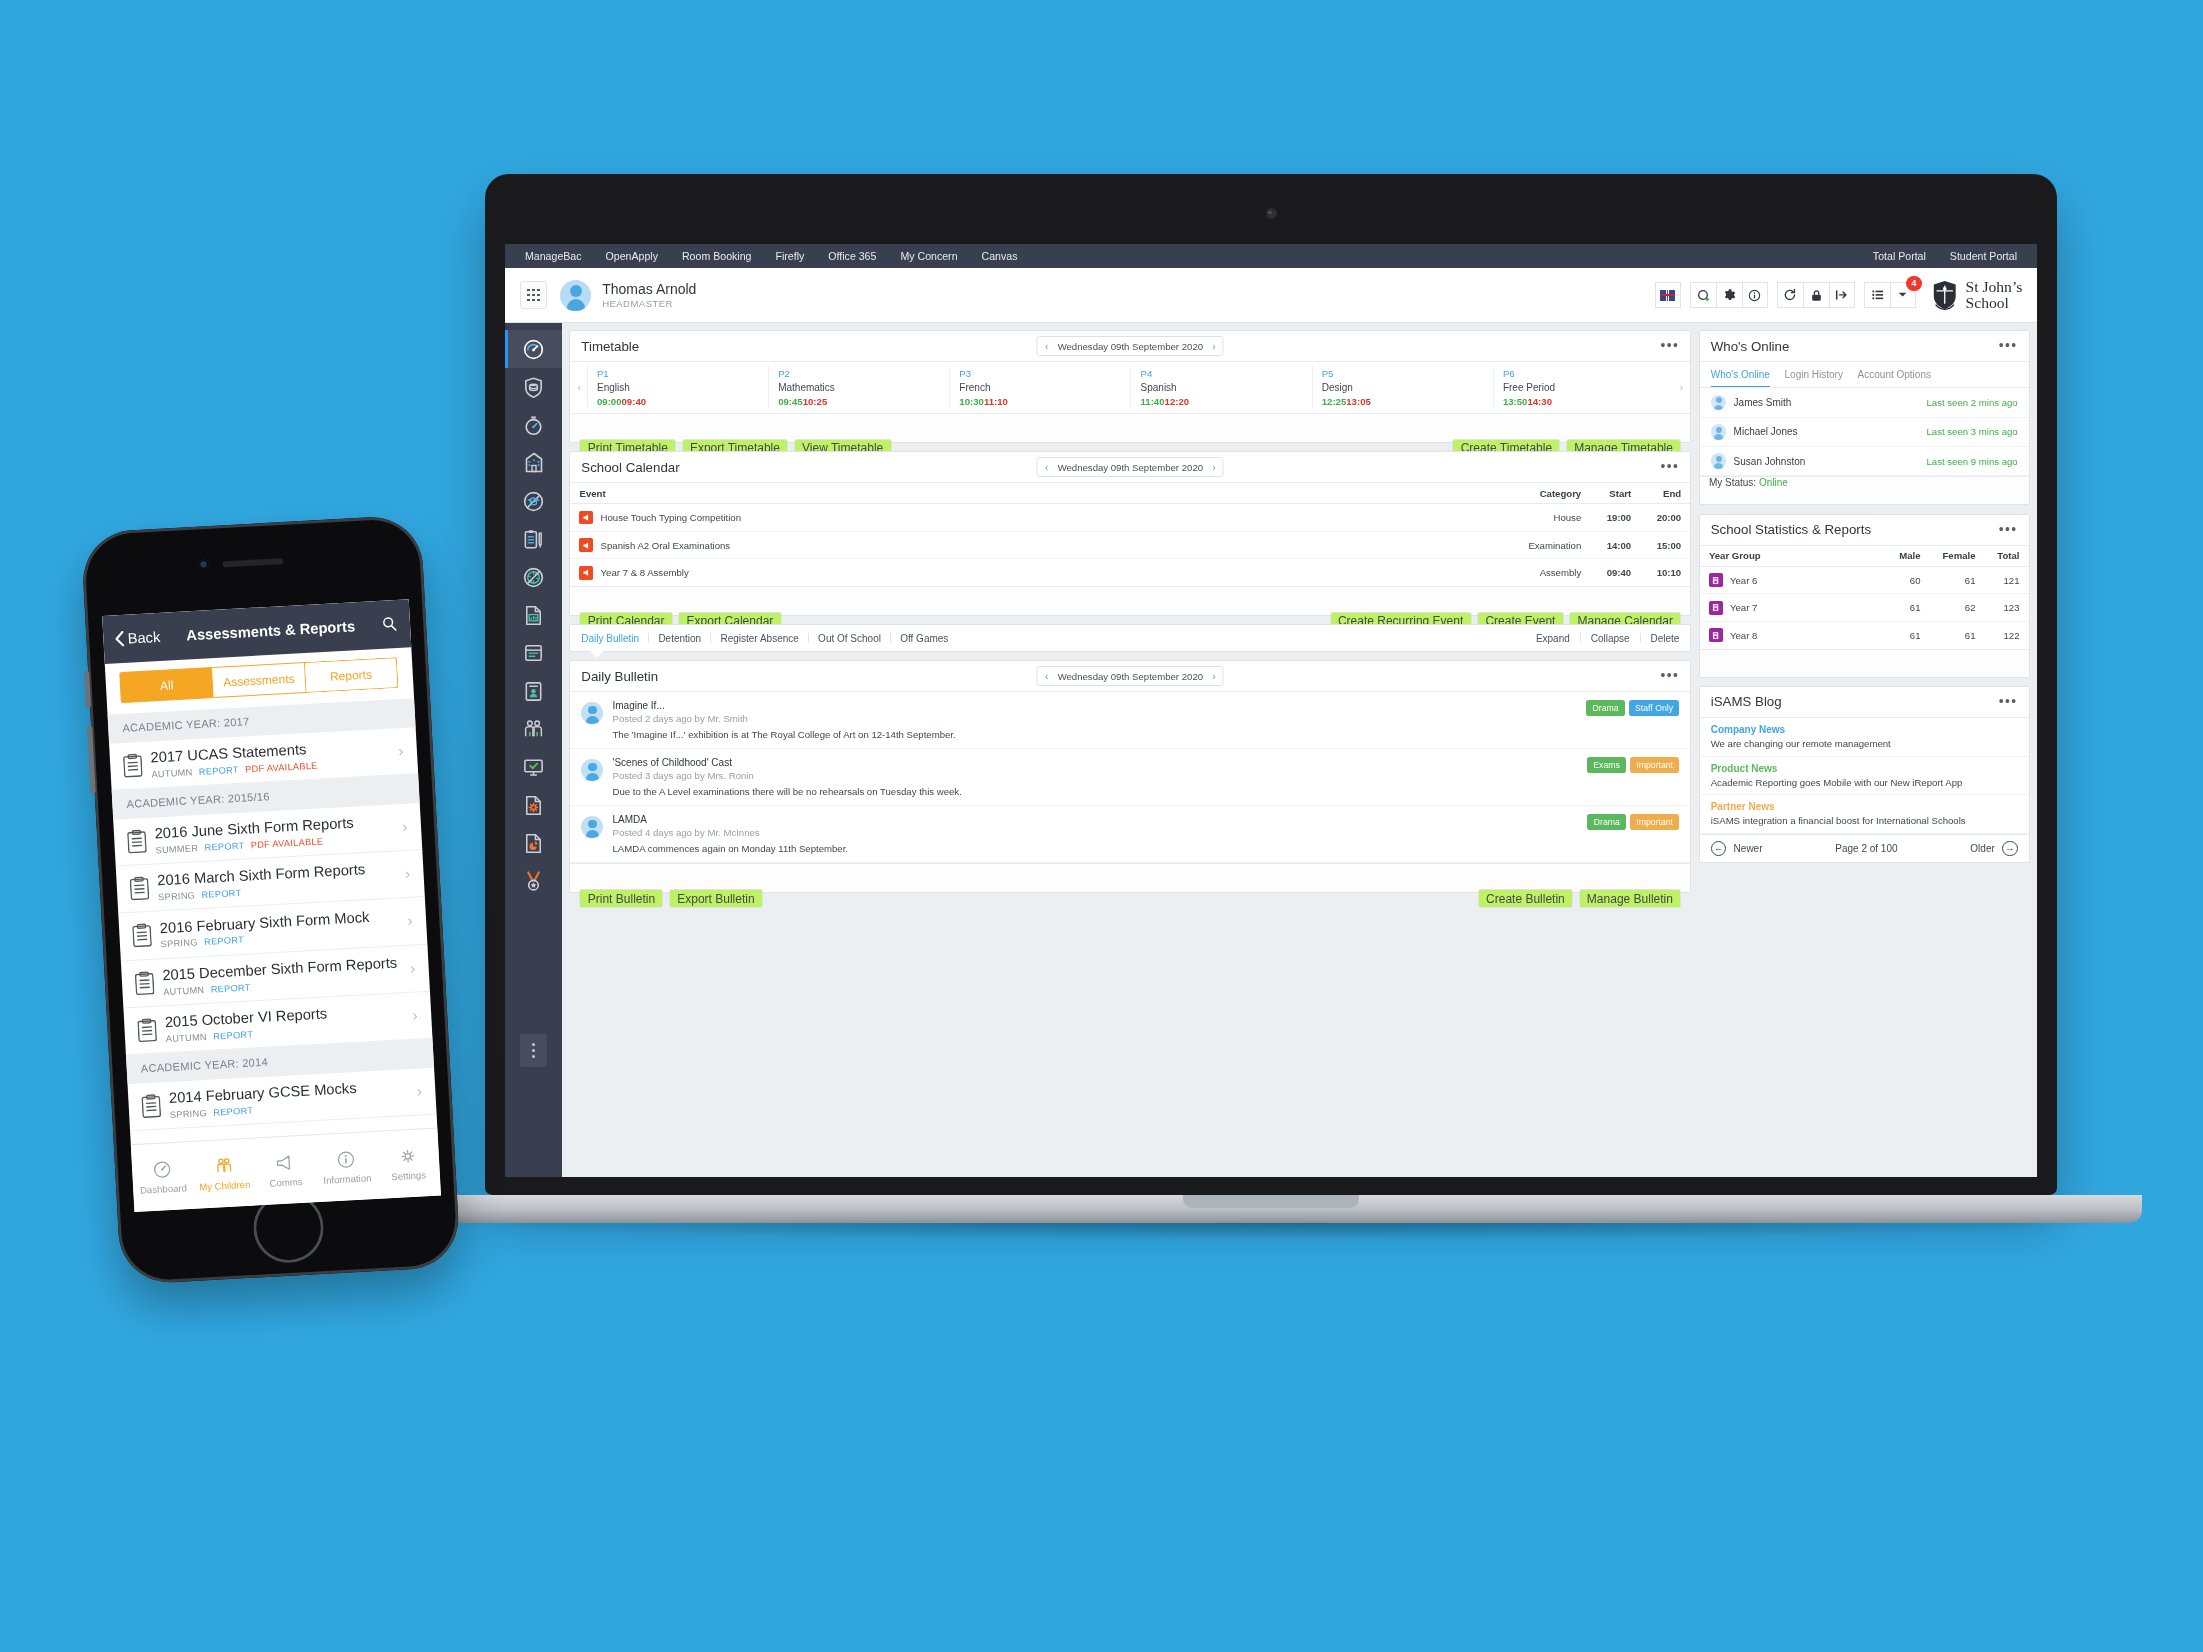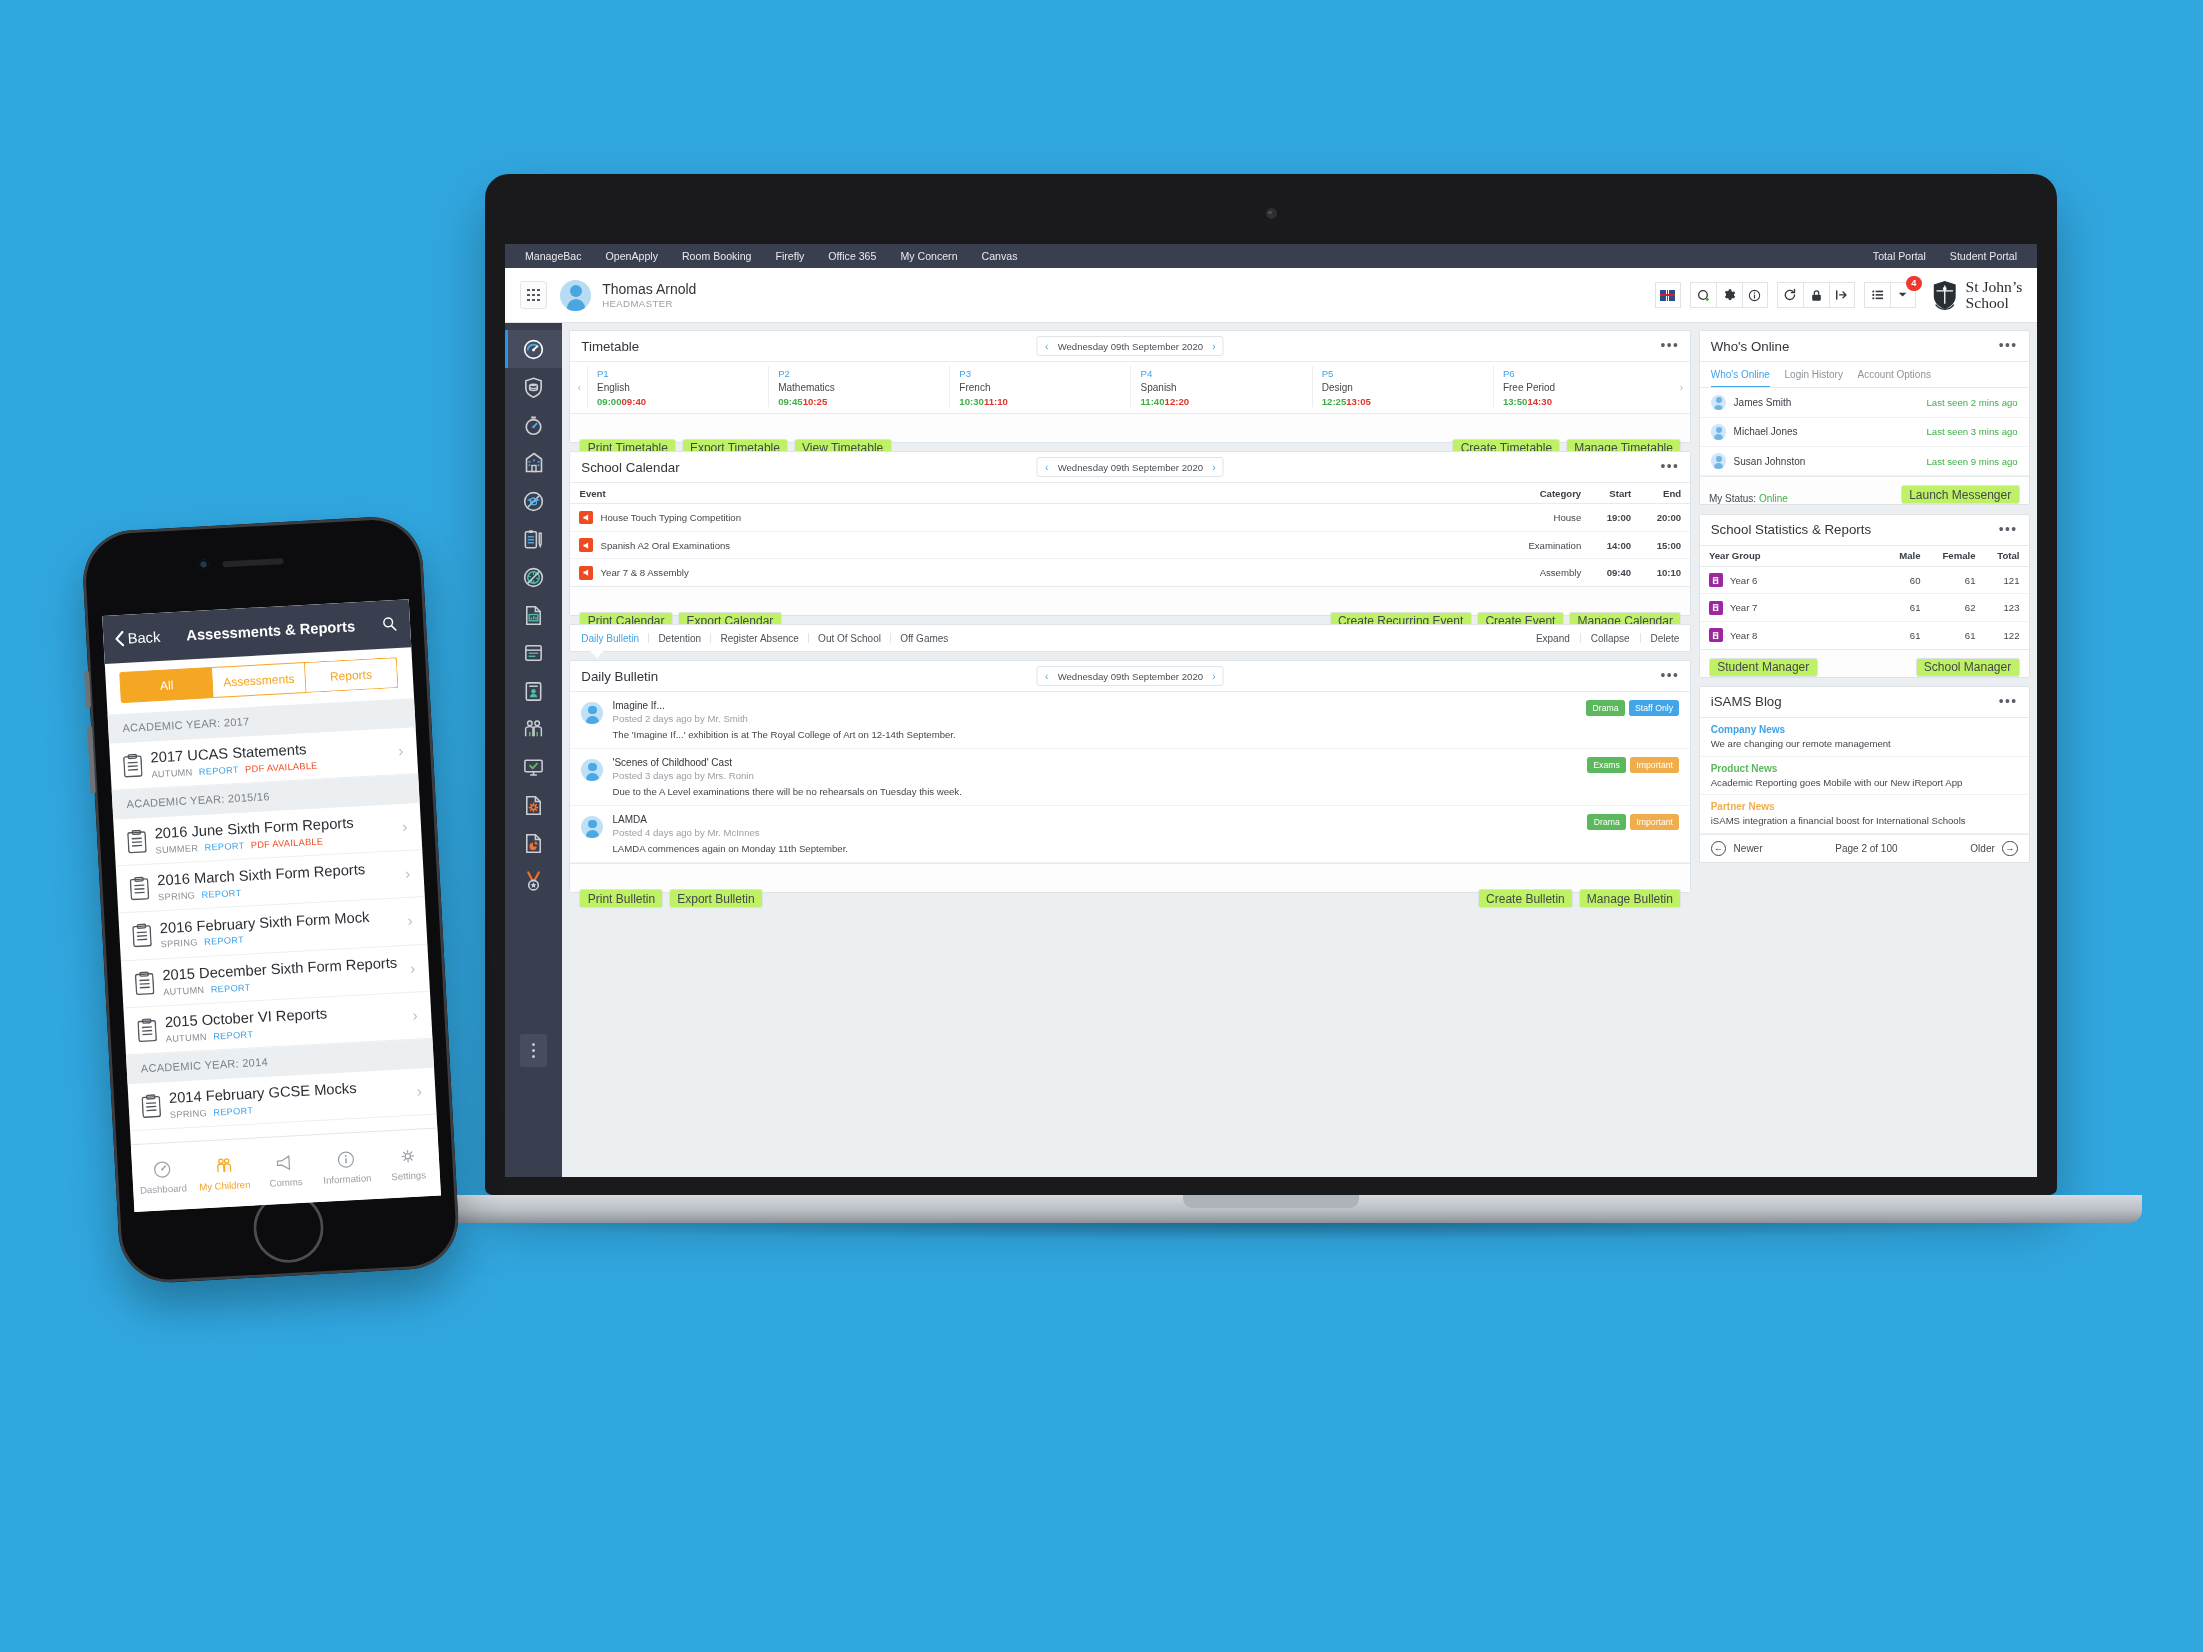--- a/index.html
+++ b/index.html
@@ -209,21 +209,21 @@
   
   .side-tabs { display: flex; align-items: center; padding: 0 11px; height: 26px; border-bottom: 0.9px solid #e8ebed; gap: 14.7px; }
   .side-tab { font-size: 10px; color: #8d939a; cursor: pointer; height: 100%; display: flex; align-items: center; border-bottom: 1.8px solid transparent; }
   .side-tab.on { color: #3ea3e8; border-bottom-color: #3ea3e8; }
   .online-row { display: flex; align-items: center; padding: 6.4px 11px; border-bottom: 0.9px solid #f0f2f3; gap: 7.3px; }
   .av-xs { width: 15.6px; height: 15.6px; border-radius: 50%; background: #cfe7f8; position: relative; overflow: hidden; flex: none; }
   .av-xs::before{content:"";position:absolute;left:50%;top:2.8px;margin-left:-2.9px;width:5.9px;height:5.9px;border-radius:50%;background:#6fb6e6;}
   .av-xs::after{content:"";position:absolute;left:50%;top:10px;margin-left:-4.6px;width:9.2px;height:7.3px;border-radius:4.6px 4.6px 0 0;background:#6fb6e6;}
   .on-name { font-size: 10px; color: #3b4047; }
   .on-seen { margin-left: auto; font-size: 9.6px; color: #3fae49; }
-  .side-ft { height: 28px; display: flex; align-items: flex-end; padding: 0 9.2px; border-top: 0.9px solid #e8ebed; background: #fdfdfd; }
+  .side-ft { height: 28px; display: flex; align-items: flex-start; padding: 0 9.2px; border-top: 0.9px solid #e8ebed; background: #fdfdfd; }
   .mystatus { font-size: 10px; color: #43474d; }
   .mystatus b { color: #3fae49; font-weight: normal; }
 
   .yr-ico { width: 13.8px; height: 13.8px; border-radius: 1.8px; background: #9c27a0; flex: none; display:flex;align-items:center;justify-content:center; }
 
   .blog-item { padding: 6.4px 11px; border-bottom: 0.9px solid #f0f2f3; }
   .blog-cat { font-size: 10px; font-weight: bold; margin-bottom: 2.8px; }
   .blog-txt { font-size: 9.6px; color: #43474d; }
   .blog-ft { height: 28.5px; display: flex; align-items: center; padding: 0 11px; border-top: 0.9px solid #e8ebed; font-size: 10px; color: #43474d; }
   .circ-ar {

